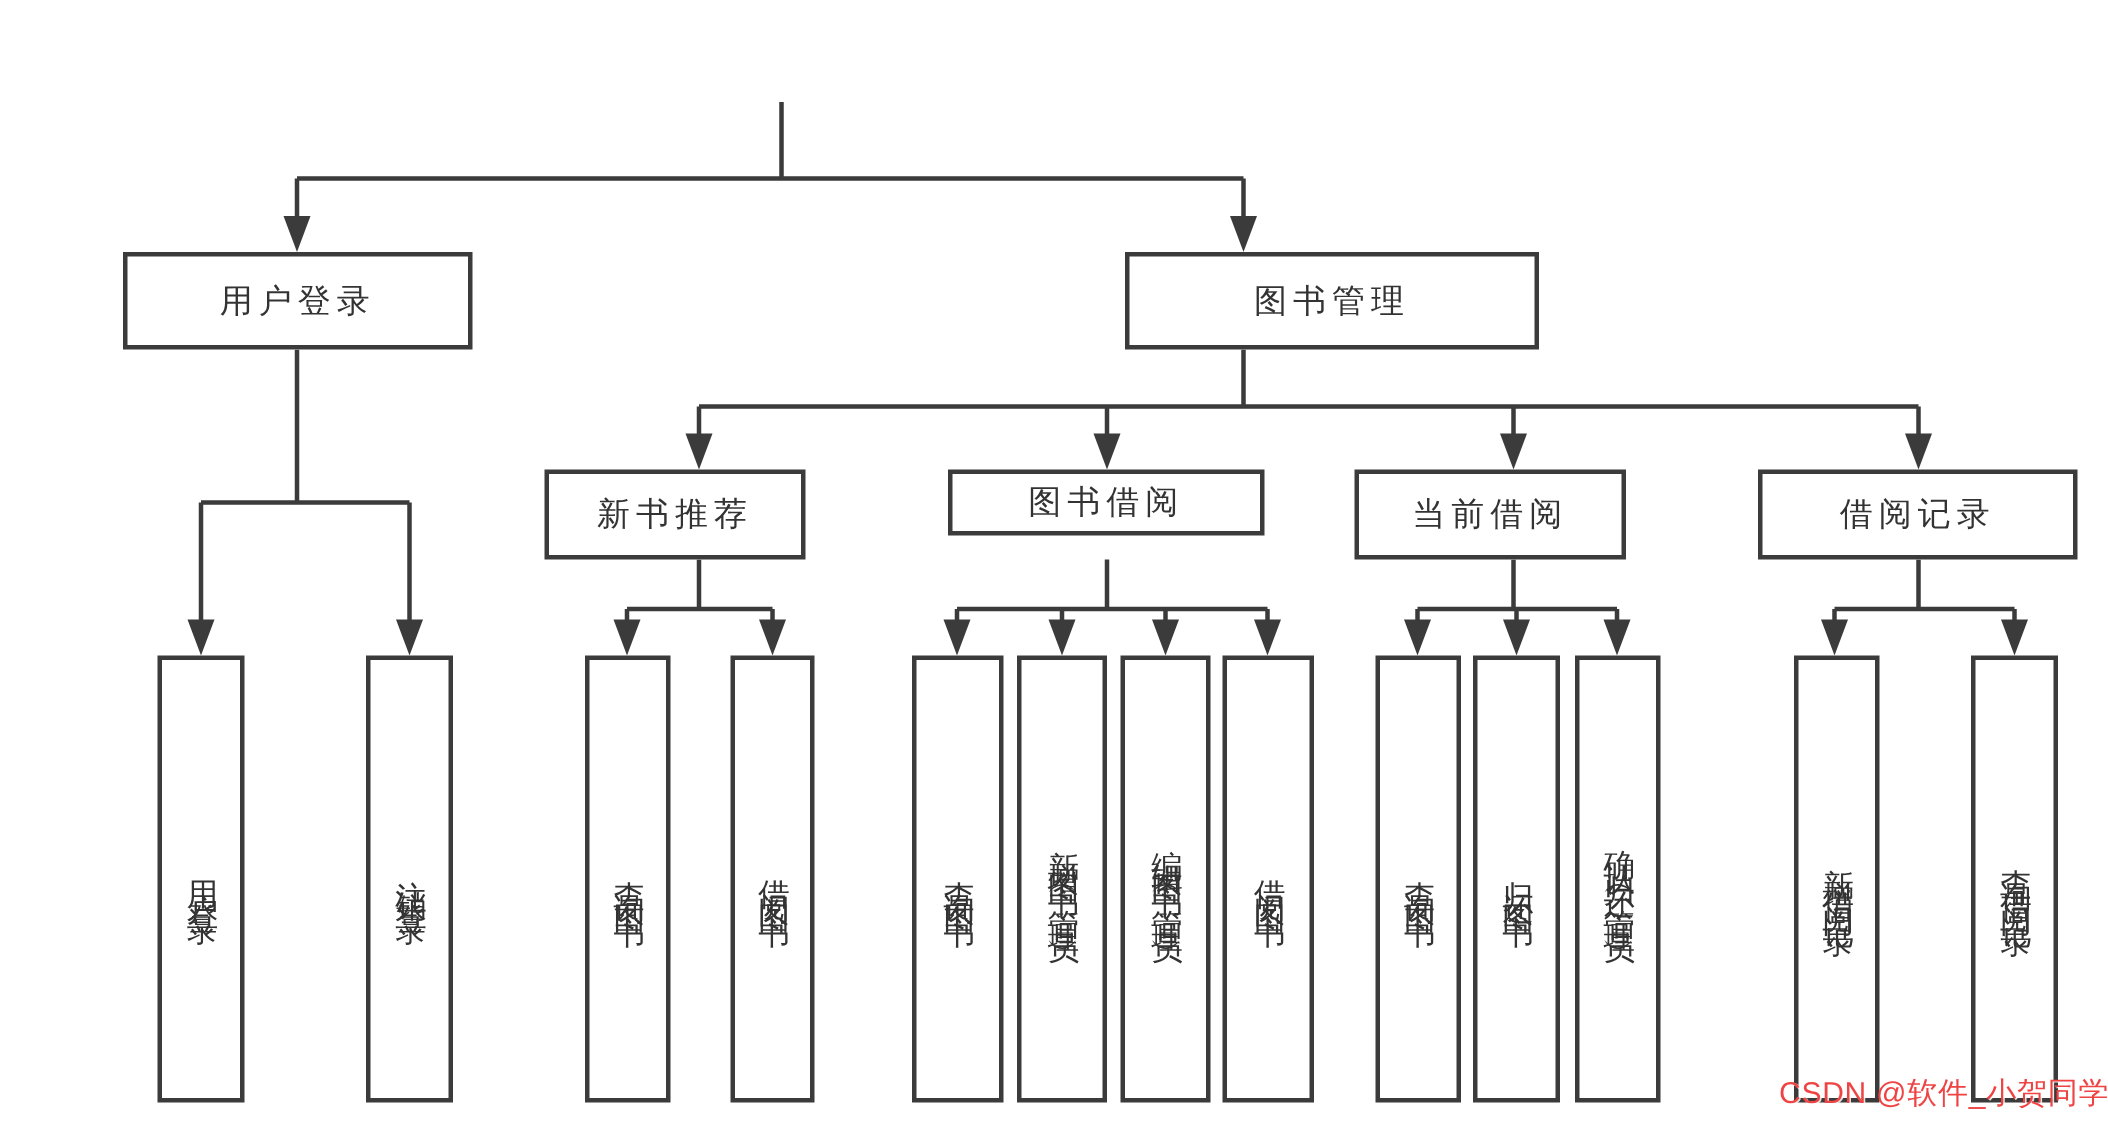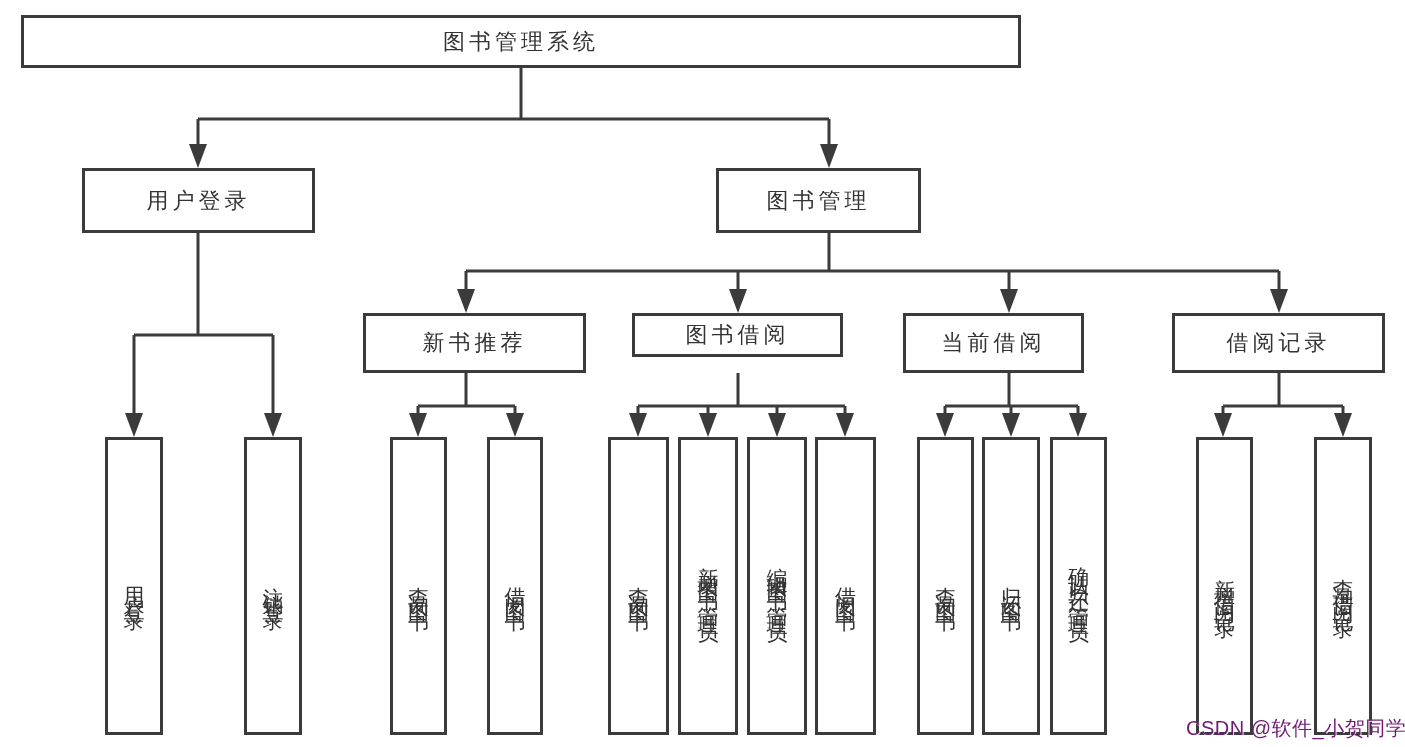--- a/index.html
+++ b/index.html
@@ -24,43 +24,43 @@
     writing-mode:vertical-lr;
     text-orientation:mixed;
     font-size:21px;
     letter-spacing:8px;
     line-height:1.15;
     white-space:nowrap;
   }
   
   .n-root          {left:21px;  top:15px;  width:1000px; height:53px;}
   .n-user-login    {left:82px;  top:168px; width:233px;  height:65px;}
-  .n-book-mgmt     {left:716px; top:168px; width:205px;  height:65px;text-align:right;}
-  .n-new-book      {left:363px; top:313px; width:223px;  height:60px;}
+  .n-book-mgmt     {left:750px; top:168px; width:276px;  height:65px;text-align:right;}
+  .n-new-book      {left:363px; top:313px; width:174px;  height:60px;}
   .n-book-borrow   {left:632px; top:313px; width:211px;  height:44px;}
   .n-current-borrow{left:903px; top:313px; width:181px;  height:60px;}
   .n-borrow-record {left:1172px;top:313px; width:213px;  height:60px;}
   
   .v{top:437px;height:298px;}
   .n-ul-login   {left:105px;  width:58px;}
   .n-ul-logout  {left:244px;  width:58px;}
   .n-nb-query   {left:390px;  width:57px;}
   .n-nb-borrow  {left:487px;  width:56px;}
   .n-bb-query   {left:608px;  width:61px;}
   .n-bb-add     {left:678px;  width:60px;}
   .n-bb-edit    {left:747px;  width:60px;}
   .n-bb-borrow  {left:815px;  width:61px;}
   .n-cb-query   {left:917px;  width:57px;}
   .n-cb-return  {left:982px;  width:58px;}
   .n-cb-confirm {left:1050px; width:57px;}
   .n-br-add     {left:1196px; width:57px;}
   .n-br-query   {left:1314px; width:58px;}
   #watermark{
     position:absolute;left:1186px;top:715px;
-    font-size:20px;color:#701a75;letter-spacing:0.5px;
+    font-size:20px;color:#ef4444;letter-spacing:0.5px;
     white-space:nowrap;z-index:5;
     text-shadow:1px 1px 0 rgba(255,255,255,0.85);
   }
 </style>
 </head>
 <body>
 
 <div id="canvas">
 
   <svg class="wires" viewBox="0 0 1405 747" xmlns="http://www.w3.org/2000/svg">
@@ -96,23 +96,20 @@
       <polygon points="768,413 786,413 777,437"></polygon>
       <polygon points="836,413 854,413 845,437"></polygon>
       <polygon points="936,413 954,413 945,437"></polygon>
       <polygon points="1002,413 1020,413 1011,437"></polygon>
       <polygon points="1069,413 1087,413 1078,437"></polygon>
       <polygon points="1214,413 1232,413 1223,437"></polygon>
       <polygon points="1334,413 1352,413 1343,437"></polygon>
     </g>
   </svg>
 
-  <div class="node h n-root">
-    <span class="lbl">图书管理系统</span>
-  </div>
 
   <div class="node h n-user-login">
     <span class="lbl">用户登录</span>
   </div>
   <div class="node h n-book-mgmt">
     <span class="lbl">图书管理</span>
   </div>
 
   <div class="node h n-new-book">
     <span class="lbl">新书推荐</span>

